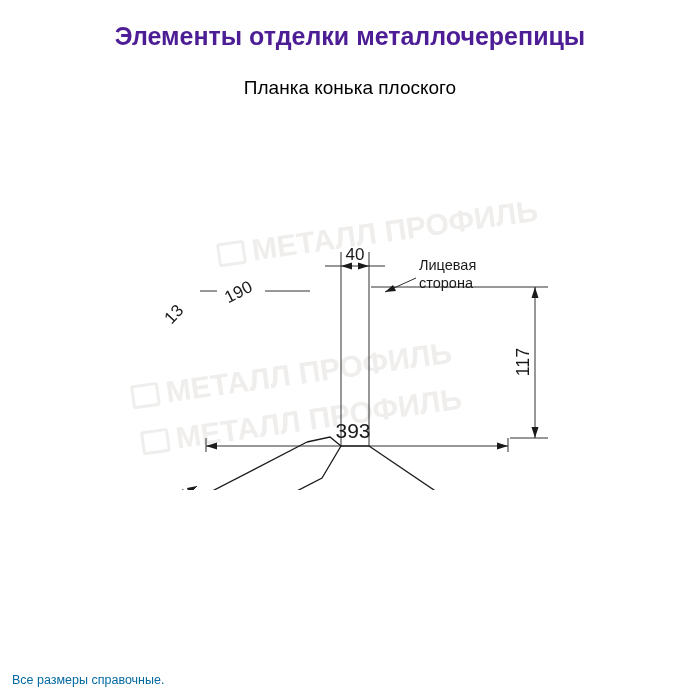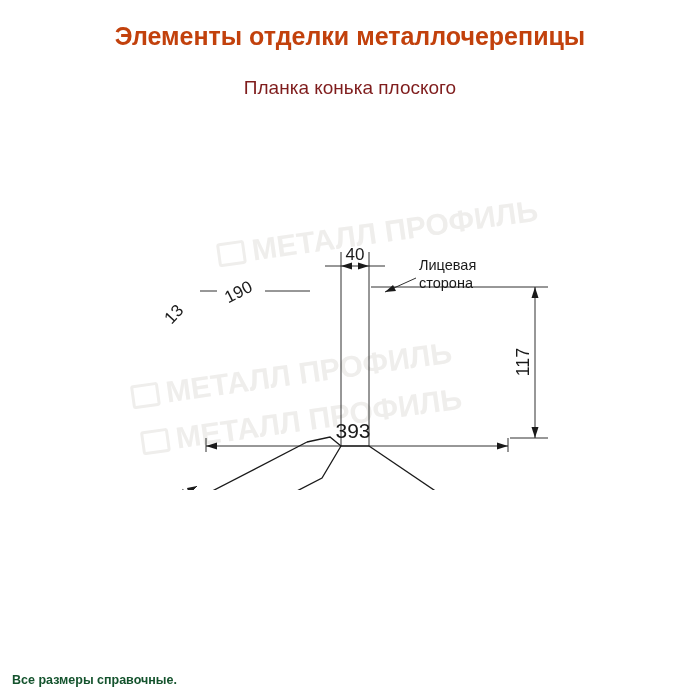--- a/index.html
+++ b/index.html
@@ -25,26 +25,26 @@
     top: 0;
     left: 0;
     width: 700px;
     text-align: center;
   }
   .main-title {
     font-size: 25px;
     font-weight: bold;
     margin-top: 22px;
     letter-spacing: 0px;
-    color: #c2410c;
+    color: #4c1d95;
   }
   .sub-title {
     font-size: 19px;
     margin-top: 26px;
-    color: #7f1d1d;
+    color: #000000;
   }
   .code-title {
     font-size: 19px;
     margin-top: 12px;
     color: #111111;
   }
   .drawing {
     position: absolute;
     top: 160px;
     left: 0;
@@ -54,22 +54,21 @@
   .drawing svg {
     display: block;
   }
   .footnotes {
     position: absolute;
     left: 12px;
     bottom: 10px;
     width: 676px;
     font-size: 12.5px;
     line-height: 1.55;
-    color: #14532d;
-    font-weight: bold;
+    color: #0369a1;
   }
   .footnote-line {
     white-space: nowrap;
   }
   .wm {
     position: absolute;
     font-family: "Liberation Sans", sans-serif;
     font-weight: bold;
     color: #efeeec;
     white-space: nowrap;

